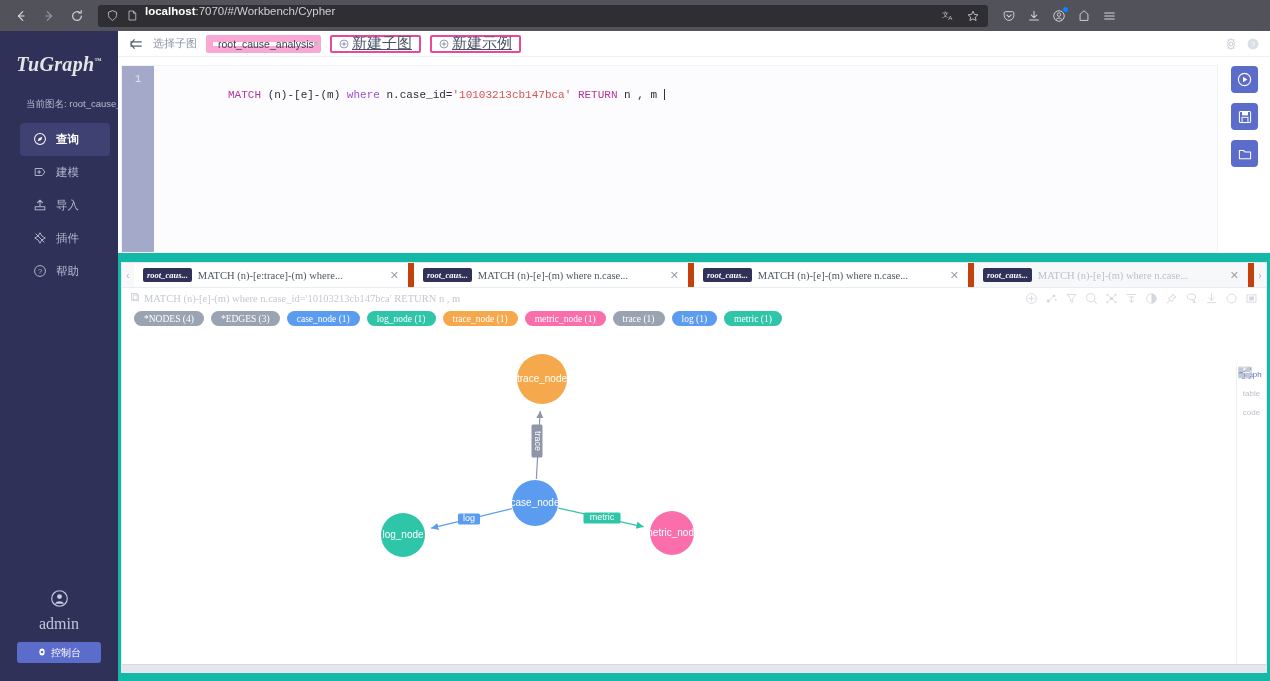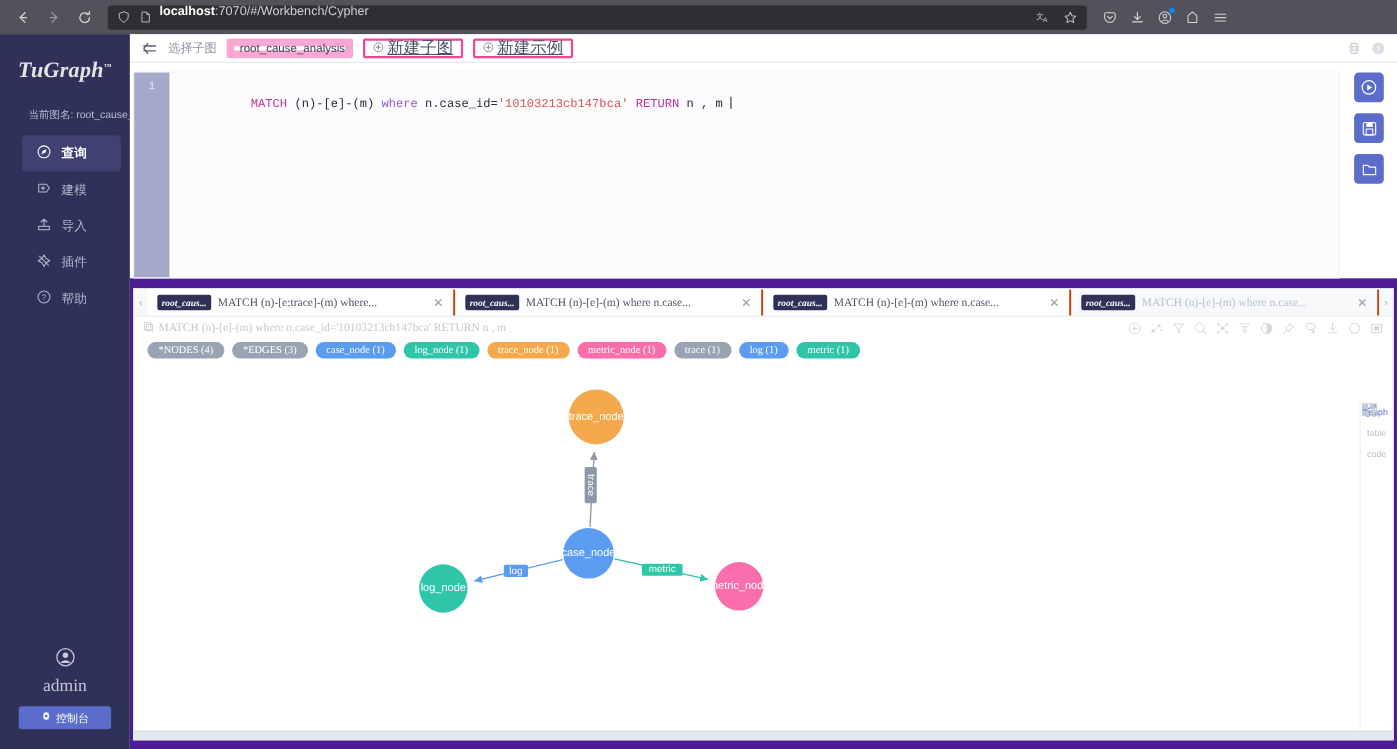--- a/index.html
+++ b/index.html
@@ -98,21 +98,21 @@
     width: 84px; height: 21px;
     background: #5b6ccb; border-radius: 3px;
     display: flex; align-items: center; justify-content: center; gap: 4px;
     color: #fff; font-size: 10px; cursor: pointer;
   }
 
   
   .main {
     flex: 1; height: 650px;
     display: flex; flex-direction: column;
-    background: #4c1d95;
+    background: #14b8a6;
     overflow: hidden;
     justify-content: center;
   }
 
   
   .toolbar {
     height: 26px; background: #ffffff;
     display: flex; align-items: center;
     padding: 0 10px; gap: 9px;
     border-bottom: 1px solid #eef0f3;
@@ -210,21 +210,21 @@
   .tab-arrow {
     width: 12px; display: flex; align-items: center; justify-content: center;
     color: #aeb4c0; font-size: 10px; background: #f7f8fa; cursor: pointer;
     flex-shrink: 0;
   }
   .tabs { flex: 1; display: flex; overflow: hidden; }
   .tab {
     display: flex; align-items: center; gap: 6px;
     padding: 0 9px;
     background: #fff;
-    border-right: 2px solid #c2410c;
+    border-right: 6px solid #c2410c;
     font-size: 10.5px; color: #4d5465;
     font-family: "Liberation Serif", serif;
     white-space: nowrap; cursor: pointer;
     min-width: 0; flex: 1;
   }
   .tab.inactive { background: #f7f8fa; color: #b9bfcb; }
   .tab .badge {
     background: #2f3158; color: #ffffff;
     font-size: 8.5px; font-style: italic; font-weight: bold;
     padding: 2px 4px; border-radius: 2px;

